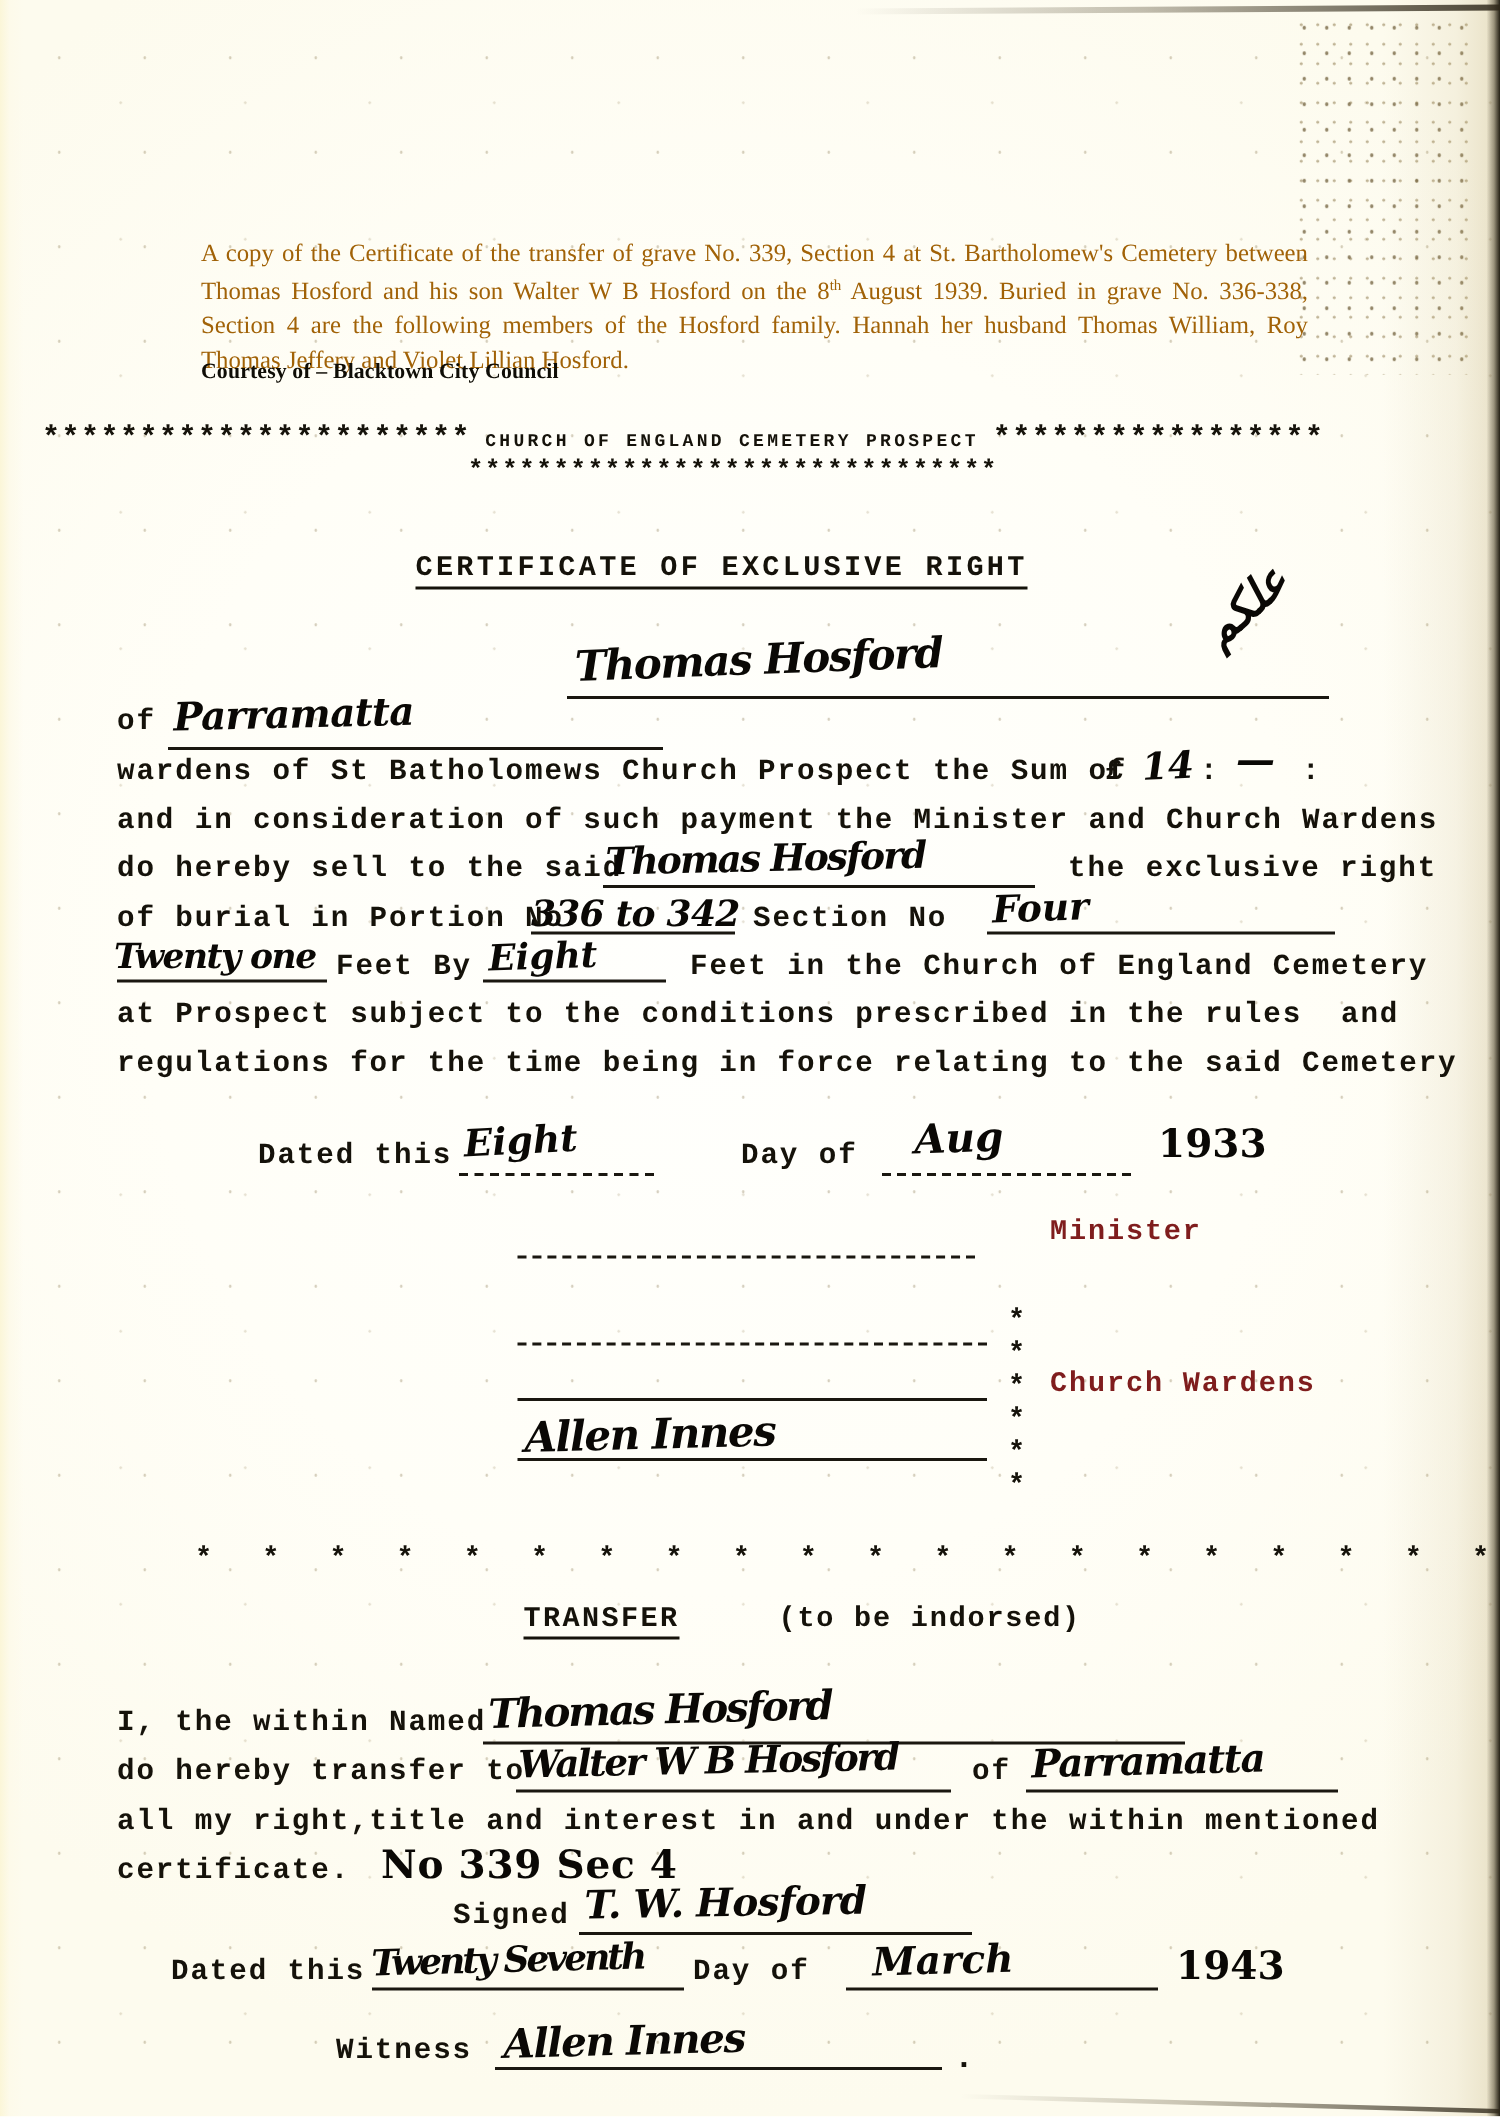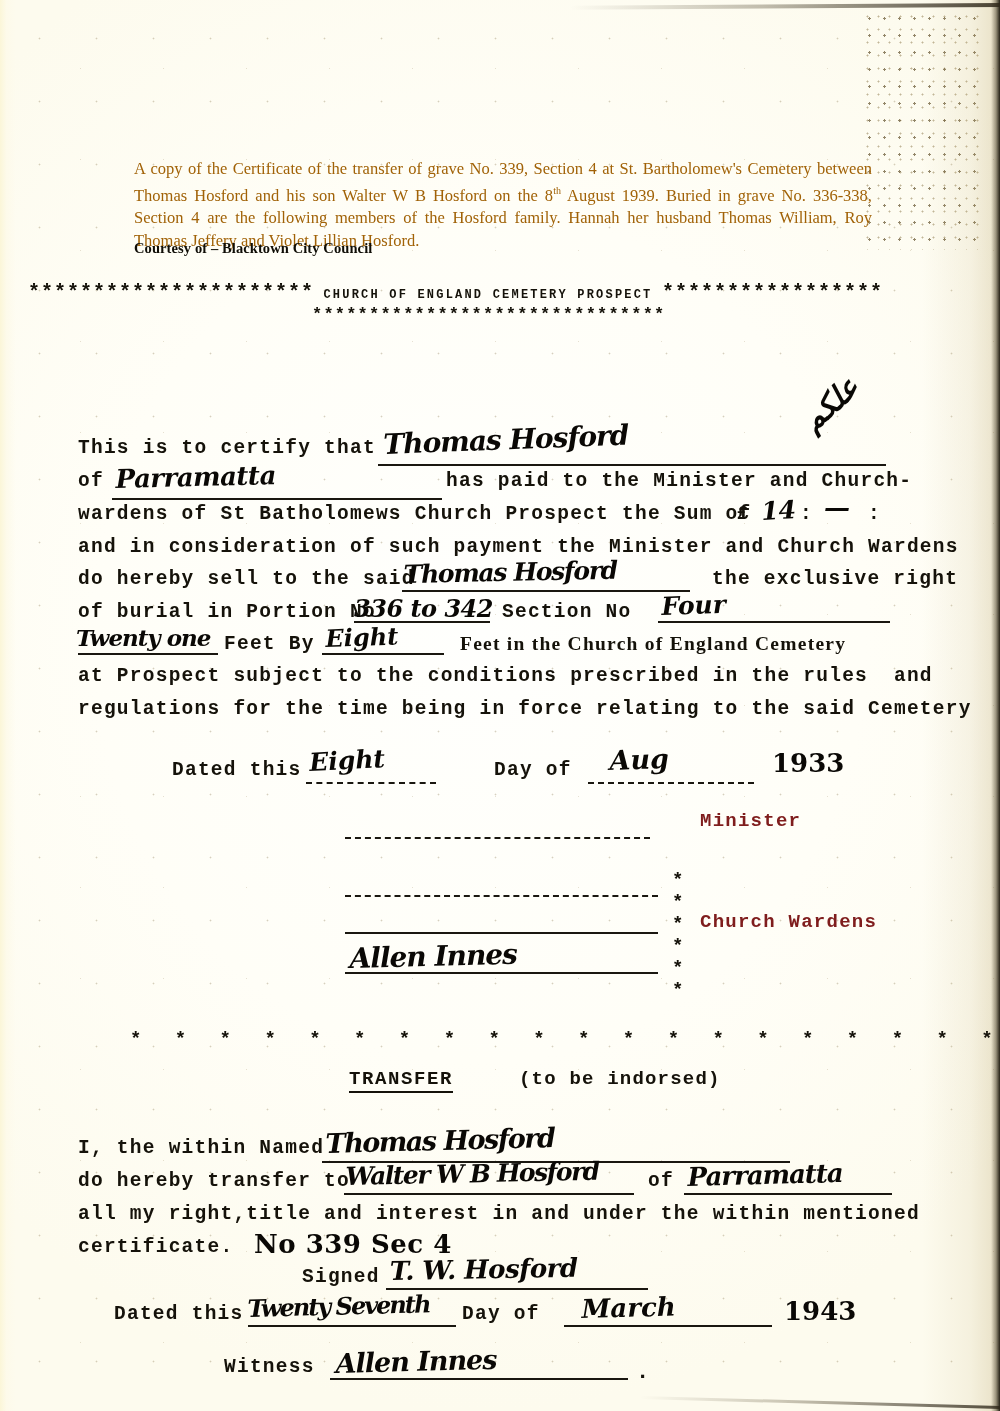--- a/index.html
+++ b/index.html
@@ -226,30 +226,29 @@
   <div class="edge-bottom-line"></div>
 
   <div class="content">
 
     <div class="note"><span>A copy of the Certificate of the transfer of grave No. 339, Section 4 at St. Bartholomew's Cemetery between Thomas Hosford and his son Walter W B Hosford on the 8</span><sup>th</sup><span> August 1939. Buried in grave No. 336-338, Section 4 are the following members of the Hosford family. Hannah her husband Thomas William, Roy Thomas Jeffery and Violet Lillian Hosford.</span></div>
     <div class="note-courtesy">Courtesy of – Blacktown City Council</div>
 
     <div class="tw banner-main"><span>**********************</span><span style="letter-spacing:2.2px;font-size:12px;"> <span>CHURCH OF ENGLAND CEMETERY PROSPECT</span> </span><span>*****************</span></div>
     <div class="tw banner-sub">*******************************</div>
 
+    <div class="tw cert-title">CERTIFICATE OF EXCLUSIVE RIGHT</div>
     <div class="scribble" style="left:798px; top:386px; font-size:30px; transform:rotate(-42deg); font-weight:bold; letter-spacing:-3px;">علكم</div>
 
-    <div class="tw body-line" style="top:437px;">This is to certify that</div>
     <div class="rule" style="left:378px; top:464px; width:508px;"></div>
     <div class="hw" style="left:384px; top:428px; font-size:28px; transform:rotate(-2.2deg); letter-spacing:-1px;">Thomas Hosford</div>
 
     <div class="tw body-line" style="top:470px;">of</div>
     <div class="rule" style="left:112px; top:498px; width:330px;"></div>
     <div class="hw" style="left:116px; top:464px; font-size:26px; transform:rotate(-1.4deg); letter-spacing:-0.5px;">Parramatta</div>
-    <div class="tw body-line" style="left:446px; top:470px;">has paid to the Minister and Church-</div>
 
     <div class="tw body-line" style="top:503px;">wardens of St Batholomews Church Prospect the Sum of</div>
     <div class="tw" style="left:737px; top:503px; font-size:19.5px;">£</div>
     <div class="hw" style="left:762px; top:497px; font-size:25px; transform:rotate(-3deg);">14</div>
     <div class="tw" style="left:800px; top:503px; font-size:19.5px;">:</div>
     <div class="hw" style="left:824px; top:492px; font-size:26px;">—</div>
     <div class="tw" style="left:868px; top:503px; font-size:19.5px;">:</div>
 
     <div class="tw body-line" style="top:568px;">do hereby sell to the said</div>
 
@@ -263,21 +262,21 @@
     <div class="hw" style="left:354px; top:594px; font-size:24px; letter-spacing:-0.5px;">336 to 342</div>
     <div class="tw body-line" style="left:502px; top:601px;">Section No</div>
     <div class="rule" style="left:658px; top:621px; width:232px;"></div>
     <div class="hw" style="left:662px; top:592px; font-size:25px; transform:rotate(-2deg);">Four</div>
 
     <div class="rule" style="left:78px; top:653px; width:140px;"></div>
     <div class="hw" style="left:76px; top:624px; font-size:23px; letter-spacing:-1px;">Twenty one</div>
     <div class="tw body-line" style="left:224px; top:633px;">Feet By</div>
     <div class="rule" style="left:322px; top:653px; width:122px;"></div>
     <div class="hw" style="left:326px; top:624px; font-size:24px; transform:rotate(-2deg);">Eight</div>
-    <div class="tw body-line" style="left:460px; top:633px;font-family:Liberation Serif, serif;">Feet in the Church of England Cemetery</div>
+    <div class="tw body-line" style="left:460px; top:633px;">Feet in the Church of England Cemetery</div>
 
     <div class="tw body-line" style="top:665px;">at Prospect subject to the conditions prescribed in the rules  and</div>
     <div class="tw body-line" style="top:698px;">regulations for the time being in force relating to the said Cemetery</div>
 
     <div class="tw body-line" style="left:172px; top:759px;">Dated this</div>
     <div class="rule dotty" style="left:306px; top:782px; width:130px;"></div>
     <div class="hw" style="left:310px; top:748px; font-size:25px; transform:rotate(-3deg);">Eight</div>
     <div class="tw body-line" style="left:494px; top:759px;">Day of</div>
     <div class="rule dotty" style="left:588px; top:782px; width:166px;"></div>
     <div class="hw" style="left:610px; top:745px; font-size:27px; transform:rotate(-2deg);">Aug</div>

